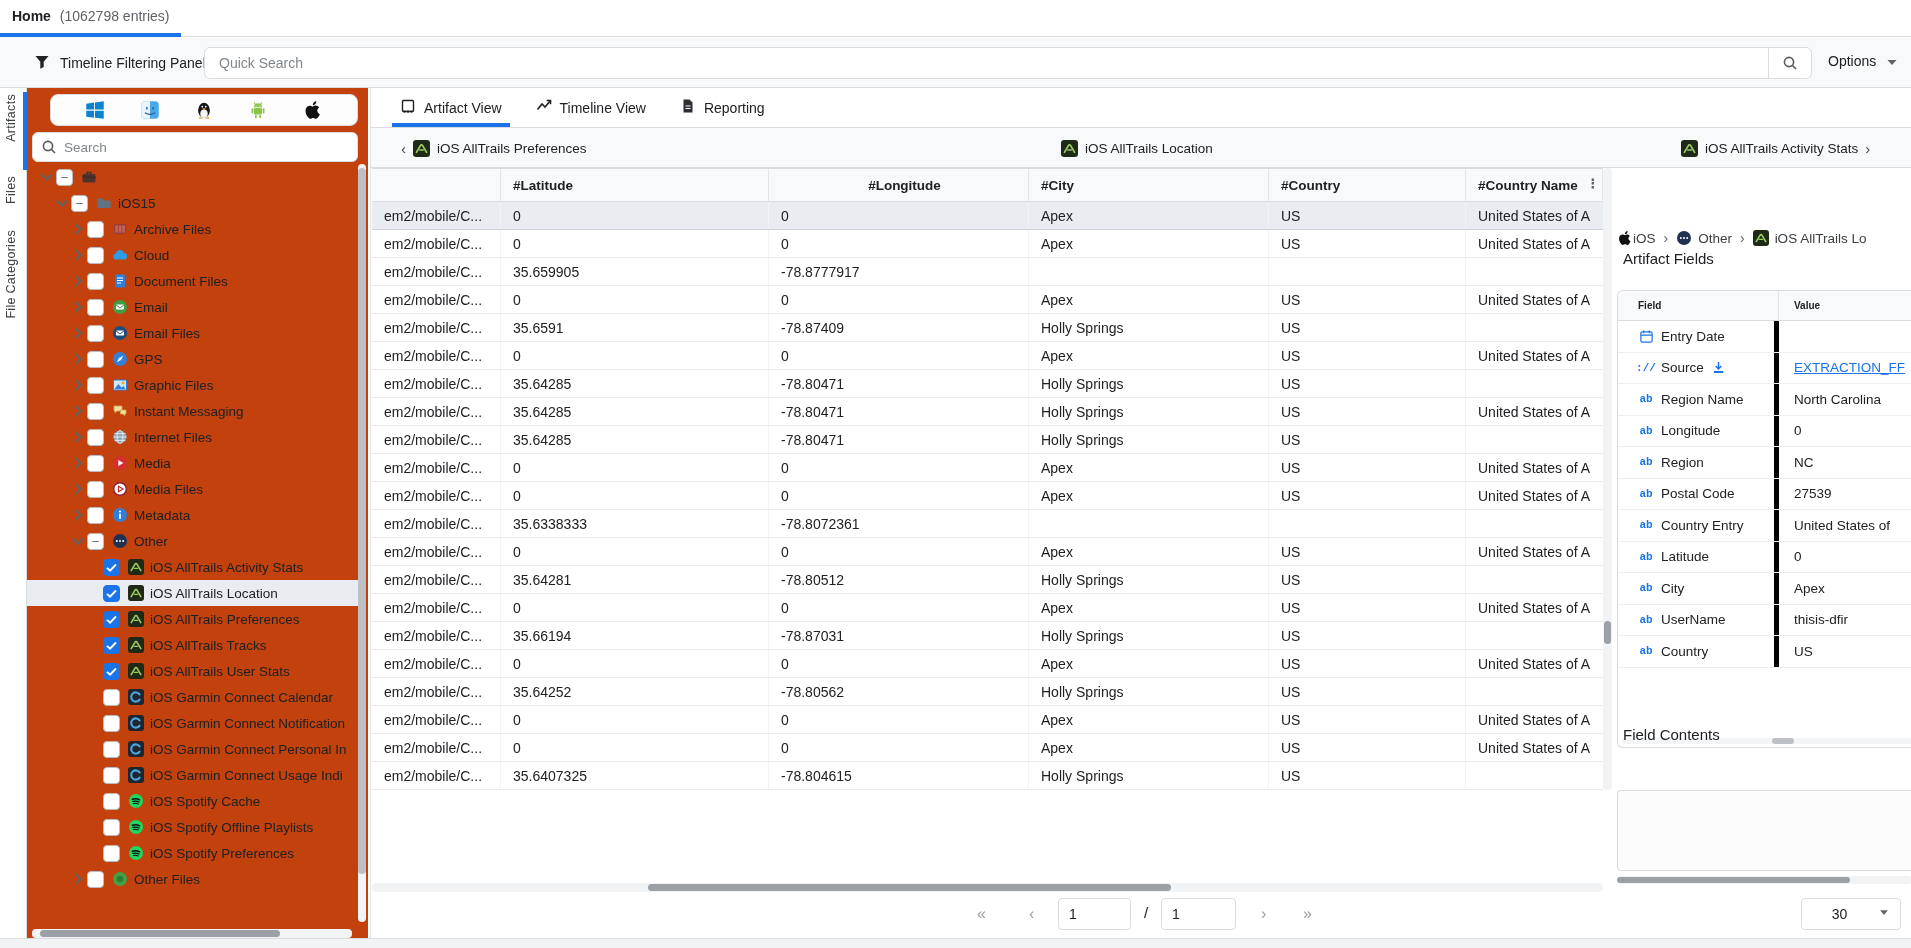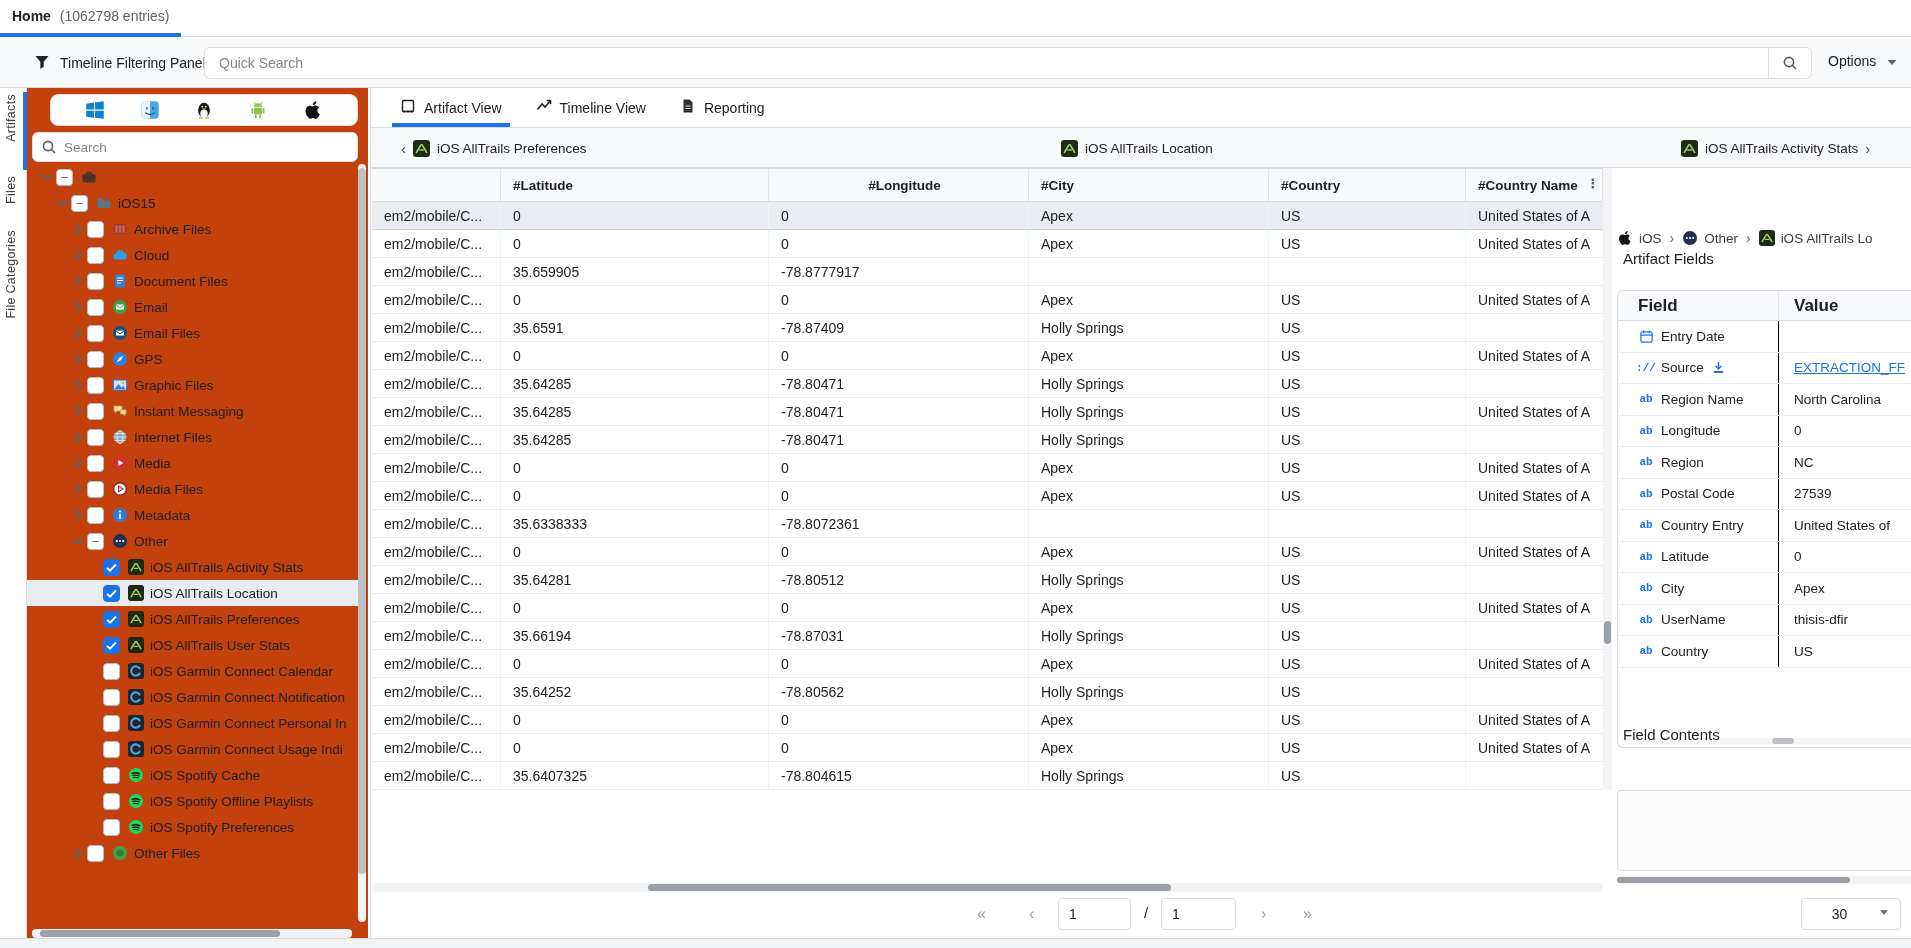--- a/index.html
+++ b/index.html
@@ -100,26 +100,26 @@
 
   
   #crumb { position:absolute; left:1246px; top:138px; width:300px; height:24px; display:flex;
     align-items:center; gap:8px; font-size:13.5px; color:#3c4043; white-space:nowrap; overflow:hidden; }
   #crumb .cicon { width:16px; height:16px; flex:none; } #crumb .cicon svg { width:16px; height:16px; display:block; }
   #crumb .csep { color:#5f6368; font-size:14px; }
   .panel-h { position:absolute; font-size:15px; color:#202124; }
   #fields-box { position:absolute; left:1246px; top:202px; width:300px; height:458px;
     border:1px solid #dadce0; border-right:none; border-radius:6px 0 0 6px; background:#fff; overflow:hidden; }
   #fields-head { display:flex; height:30px; background:#f8f9fa; border-bottom:1px solid #dadce0; }
-  #fields-head .fh { font-size:17px; font-weight:bold; display:flex; align-items:center; }
+  #fields-head .fh { font-size:10px; font-weight:bold; display:flex; align-items:center; }
   #fields-head .fh.f1 { width:161px; padding-left:20px; border-right:1px solid #e3e5e8; }
   #fields-head .fh.f2 { flex:1; padding-left:15px; }
   .frow { display:flex; height:31.5px; border-bottom:1px solid #eceef1; align-items:center; font-size:13.5px; }
   .frow .fname { width:161px; padding-left:20px; display:flex; align-items:center; gap:7px;
-    border-right:1px solid #000000; height:100%; overflow:hidden; white-space:nowrap; }
+    border-right:5px solid #000000; height:100%; overflow:hidden; white-space:nowrap; }
   .frow .fval { flex:1; padding-left:15px; overflow:hidden; white-space:nowrap; }
   .frow .ficon { width:16px; height:16px; flex:none; display:inline-flex; align-items:center; justify-content:center; }
   .frow .ficon svg { width:15px; height:15px; }
   .ab-glyph { color:#1a73e8; font-weight:bold; font-size:11px;font-family:Liberation Mono, monospace; }
   .src-glyph { color:#1a73e8; font-weight:bold; font-size:11px; font-family:"Liberation Mono","DejaVu Sans Mono",monospace; }
   .link { color:#1a73e8; text-decoration:underline; cursor:pointer; }
   #fc-box { position:absolute; left:1246px; top:702px; width:300px; height:81px; border:1px solid #dadce0;
     border-right:none; border-radius:4px 0 0 4px; background:#fcfcfd; }
   #pgsize { position:absolute; left:1430px; top:810px; width:100px; height:32px; border:1px solid #dadce0;
     border-radius:4px; background:#fff; display:flex; align-items:center; cursor:pointer; }
@@ -512,20 +512,35 @@
               <path d="M3.2 8.4 6.4 11.4 12.8 4.8" fill="none" stroke="#fff" stroke-width="2"></path>
             </svg>
           </span>
           <span class="ticon">
             <svg viewBox="0 0 16 16" xmlns="http://www.w3.org/2000/svg">
               <rect width="16" height="16" rx="3" fill="#1e2a15"></rect>
               <path d="M3.2 11.6 6.9 5.3c.5-.9 1.7-.9 2.2 0l3.7 6.3" stroke="#9ccc65" stroke-width="1.6" fill="none" stroke-linecap="round"></path>
               <path d="M6.3 9.4h3.4" stroke="#9ccc65" stroke-width="1.3" stroke-linecap="round"></path>
             </svg>
           </span>
+          <span class="tlabel">iOS AllTrails Tracks</span>
+        </div>
+        <div class="trow lvl3">
+          <span class="cb checked">
+            <svg viewBox="0 0 16 16" xmlns="http://www.w3.org/2000/svg">
+              <path d="M3.2 8.4 6.4 11.4 12.8 4.8" fill="none" stroke="#fff" stroke-width="2"></path>
+            </svg>
+          </span>
+          <span class="ticon">
+            <svg viewBox="0 0 16 16" xmlns="http://www.w3.org/2000/svg">
+              <rect width="16" height="16" rx="3" fill="#1e2a15"></rect>
+              <path d="M3.2 11.6 6.9 5.3c.5-.9 1.7-.9 2.2 0l3.7 6.3" stroke="#9ccc65" stroke-width="1.6" fill="none" stroke-linecap="round"></path>
+              <path d="M6.3 9.4h3.4" stroke="#9ccc65" stroke-width="1.3" stroke-linecap="round"></path>
+            </svg>
+          </span>
           <span class="tlabel">iOS AllTrails User Stats</span>
         </div>
         <div class="trow lvl3">
           <span class="cb unchecked"></span>
           <span class="ticon">
             <svg viewBox="0 0 16 16" xmlns="http://www.w3.org/2000/svg">
               <rect width="16" height="16" rx="3" fill="#1d262e"></rect>
               <path d="M11.6 5.4a4.6 4.6 0 1 0 0 5.2" stroke="#4ba6df" stroke-width="2.1" fill="none" stroke-linecap="round"></path>
             </svg>
           </span>
@@ -893,21 +908,21 @@
 
     <div class="pgbtn" style="left:606px">«</div>
     <div class="pgbtn" style="left:658px">‹</div>
     <input class="pg-input" style="left: 687px; width: 73px;" value="1">
     <div id="pg-sep" style="left:773px">/</div>
     <input class="pg-input" style="left: 790px; width: 75px;" value="1">
     <div class="pgbtn" style="left:890px">›</div>
     <div class="pgbtn" style="left:932px">»</div>
 
     <div id="crumb">
-        <span style="display: inline-flex; align-items: center; gap: 6px; cursor: pointer;">
+        <span style="display: inline-flex; align-items: center; cursor: pointer;">
           <span class="cicon">
             <svg viewBox="0 0 16 16" xmlns="http://www.w3.org/2000/svg">
               <path d="M11.4 8.5c0-1.7 1.4-2.5 1.5-2.6-.8-1.2-2.1-1.4-2.5-1.4-1.1-.1-2.1.6-2.6.6-.5 0-1.4-.6-2.3-.6-1.2 0-2.3.7-2.9 1.8-1.2 2.1-.3 5.2 1 6.9.6.8 1.3 1.7 2.2 1.7.9 0 1.2-.6 2.3-.6 1 0 1.3.6 2.3.6.9 0 1.5-.8 2.1-1.7.7-1 .9-1.9 1-1.9 0-.1-1.9-.8-2.1-2.8z" fill="#111"></path>
               <path d="M9.9 3.2c.5-.6.8-1.4.7-2.2-.7 0-1.5.5-2 1-.4.5-.8 1.4-.7 2.1.8.1 1.5-.4 2-.9z" fill="#111"></path>
             </svg>
           </span>
           <span>iOS</span>
         </span>
         <span class="csep">›</span>
         <span style="display: inline-flex; align-items: center; gap: 6px; cursor: pointer;">

